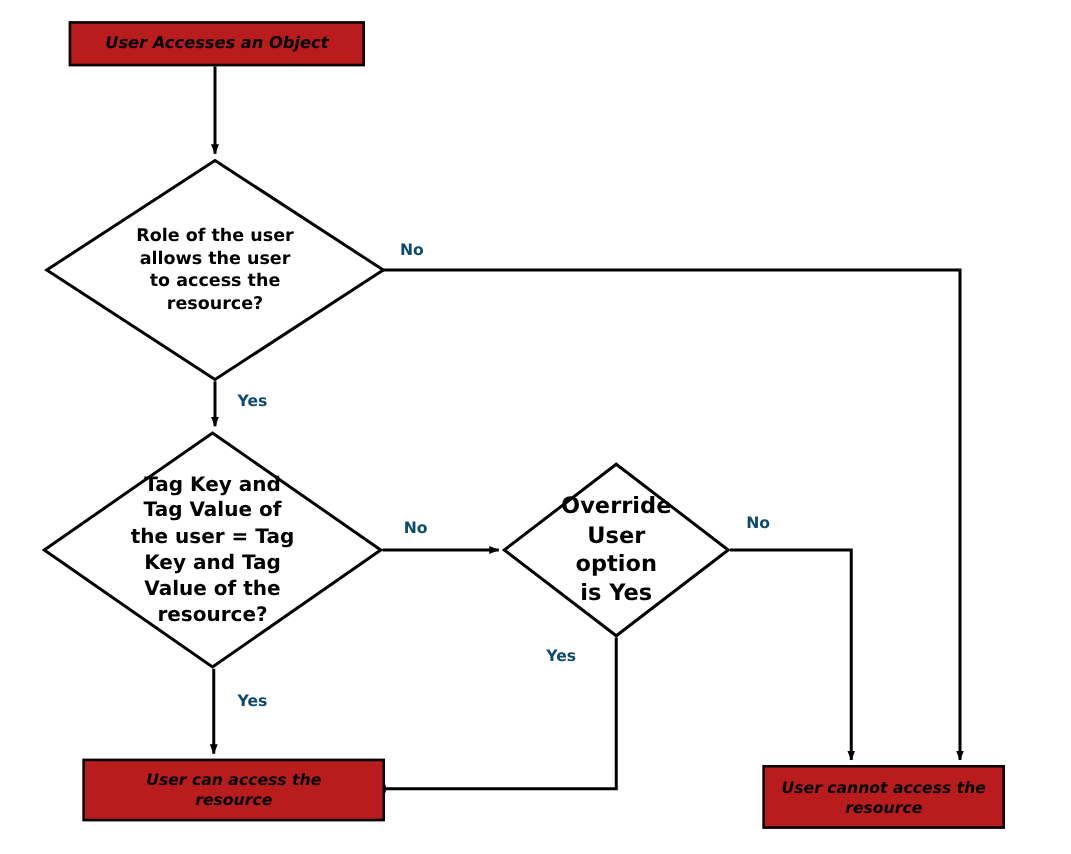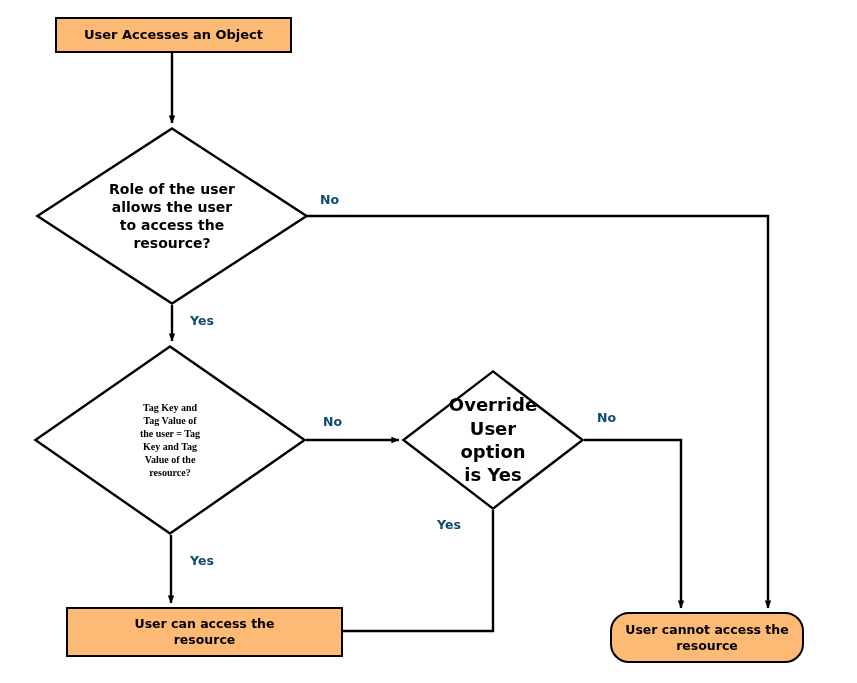--- a/index.html
+++ b/index.html
@@ -23,29 +23,30 @@
     left: 0;
     top: 0;
     width: 857px;
     height: 683px;
   }
   
   .node-box {
     position: absolute;
     box-sizing: border-box;
     border: 2.5px solid #000000;
-    background: #fdba74;
+    background: #b91c1c;
     display: flex;
     align-items: center;
     justify-content: center;
     text-align: center;
     font-weight: bold;
     color: #000000;
     line-height: 1.28;
     z-index: 3;
+    font-style: italic;
   }
   
   .node-diamond {
     position: absolute;
     z-index: 2;
   }
   .node-diamond svg {
     position: absolute;
     left: 0;
     top: 0;
@@ -109,44 +110,44 @@
     <div class="diamond-label" style="font-size: 14px;">Role of the user
 allows the user
 to access the
 resource?</div>
   </div>
 
   <div class="node-diamond" style="left: 34px; top: 345px; width: 272px; height: 190px;">
     <svg width="272" height="190" viewBox="0 0 272 190">
         <path d="M 136 1.4 L 270.6 95 L 136 188.6 L 1.4 95 Z" fill="#ffffff" stroke="#000000" stroke-width="2.4" stroke-linejoin="miter"></path>
       </svg>
-    <div class="diamond-label" style="font-size: 10px; font-family: Liberation Serif, serif;">Tag Key and
+    <div class="diamond-label" style="font-size: 16px;">Tag Key and
 Tag Value of
 the user = Tag
 Key and Tag
 Value of the
 resource?</div>
   </div>
 
   <div class="node-diamond" style="left: 402px; top: 370px; width: 182px; height: 140px;">
     <svg width="182" height="140" viewBox="0 0 182 140">
         <path d="M 91 1.4 L 180.6 70 L 91 138.6 L 1.4 70 Z" fill="#ffffff" stroke="#000000" stroke-width="2.4" stroke-linejoin="miter"></path>
       </svg>
     <div class="diamond-label" style="font-size: 18px;">Override
 User
 option
 is Yes</div>
   </div>
 
-  <div class="node-box" style="left: 66px; top: 607px; width: 277px; height: 50px; font-size: 12.5px; white-space: pre-line;">
+  <div class="node-box" style="left: 66px; top: 607px; width: 242px; height: 50px; font-size: 12.5px; white-space: pre-line;">
     <span>User can access the
 resource</span>
   </div>
 
-  <div class="node-box" style="left: 610px; top: 612px; width: 194px; height: 51px; font-size: 12.5px; white-space: pre-line; border-radius: 19px;">
+  <div class="node-box" style="left: 610px; top: 612px; width: 194px; height: 51px; font-size: 12.5px; white-space: pre-line;">
     <span>User cannot access the
 resource</span>
   </div>
 
   <div id="edge-labels">
       <div class="edge-label" style="left: 190px; top: 313px; font-size: 12.5px;">Yes</div>
       <div class="edge-label" style="left: 320px; top: 192px; font-size: 12.5px;">No</div>
       <div class="edge-label" style="left: 190px; top: 553px; font-size: 12.5px;">Yes</div>
       <div class="edge-label" style="left: 323px; top: 414px; font-size: 12.5px;">No</div>
       <div class="edge-label" style="left: 597px; top: 410px; font-size: 12.5px;">No</div>

